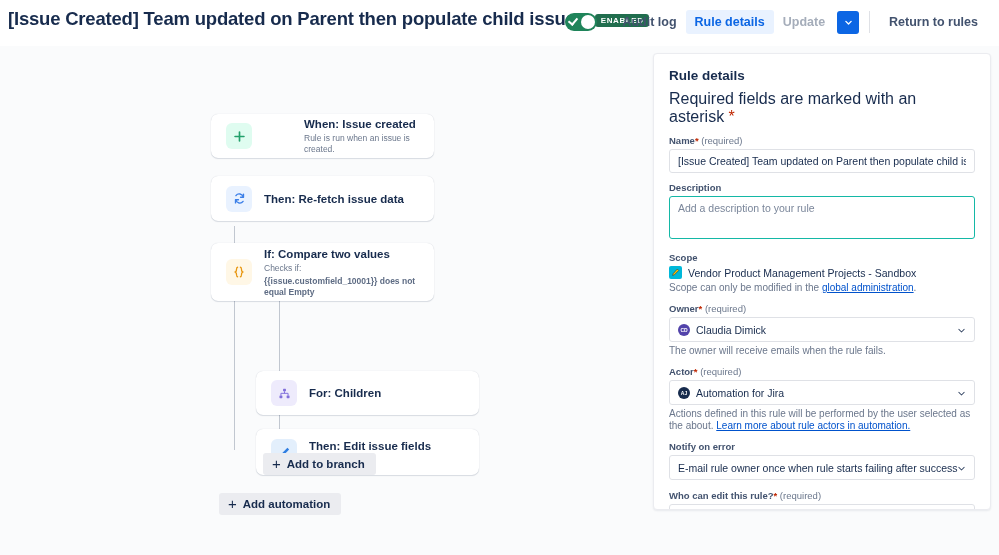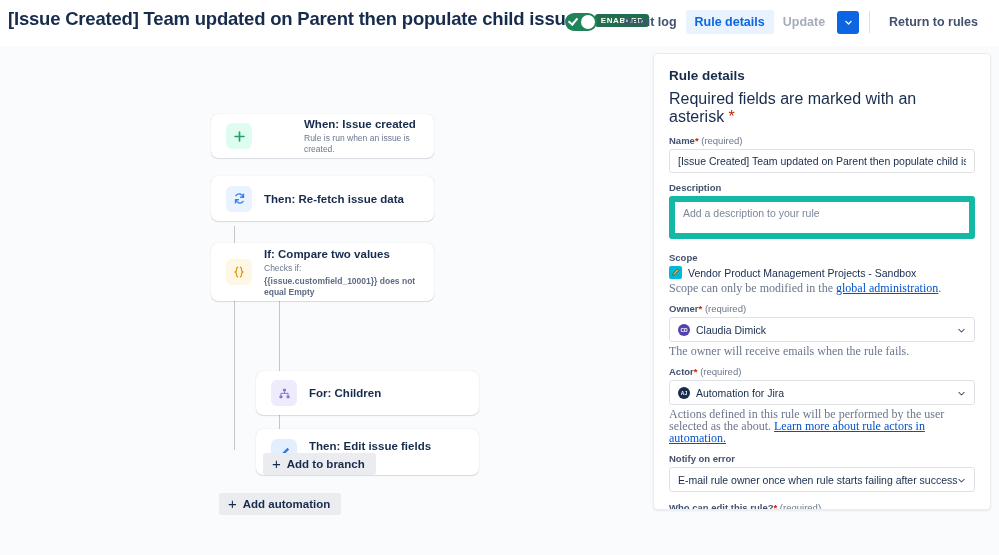--- a/index.html
+++ b/index.html
@@ -120,33 +120,33 @@
   .p-label .req { color:#BF2600; font-weight:700; }
   .p-label .opt { color:#6B778C; font-weight:400; }
   .asterisk { color:#BF2600; }
   .p-input {
     width:100%; height:24px; border:1px solid #DFE1E6; border-radius:3px;
     background:#fff; font-size:10.5px; color:#172B4D;
     padding:0 8px; font-family:"Liberation Sans", sans-serif;
     margin-bottom:9px; outline:none;
   }
   .p-textarea {
-    width:100%; height:43px; border:6px solid #14b8a6; border-radius:3px;
+    width:100%; height:43px; border:1px solid #14b8a6; border-radius:3px;
     background:#fff; font-size:10.5px; color:#172B4D; padding:5px 8px;
     font-family:"Liberation Sans", sans-serif; resize:none;
     margin-bottom:9px; outline:none;
   }
   .p-textarea::placeholder, .p-input::placeholder { color:#7A869A; }
   .scope-row { display:flex; align-items:flex-end; gap:6px; margin-bottom:3px; }
   .scope-icon {
     width:13px; height:13px; border-radius:2px; background:#00B8D9;
     display:flex; align-items:center; justify-content:center; flex:0 0 13px;
   }
   .scope-name { font-size:10.5px; color:#172B4D; }
-  .p-help { font-size:12px; color:#6B778C; margin-bottom:9px; line-height:12px;font-family:Liberation Serif, serif; }
+  .p-help { font-size:10px; color:#6B778C; margin-bottom:9px; line-height:12px; }
   .p-help a { color:#0052CC; text-decoration:underline; }
   .select {
     width:100%; height:25px; border:1px solid #DFE1E6; border-radius:3px;
     background:#fff; display:flex; align-items:center; padding:0 8px;
     margin-bottom:3px; cursor:pointer; position:relative;
   }
   .select .sel-text { font-size:10.5px; color:#172B4D; }
   .select .chev {
     position:absolute; right:8px; top:50%; transform:translateY(-50%);
     color:#42526E;

